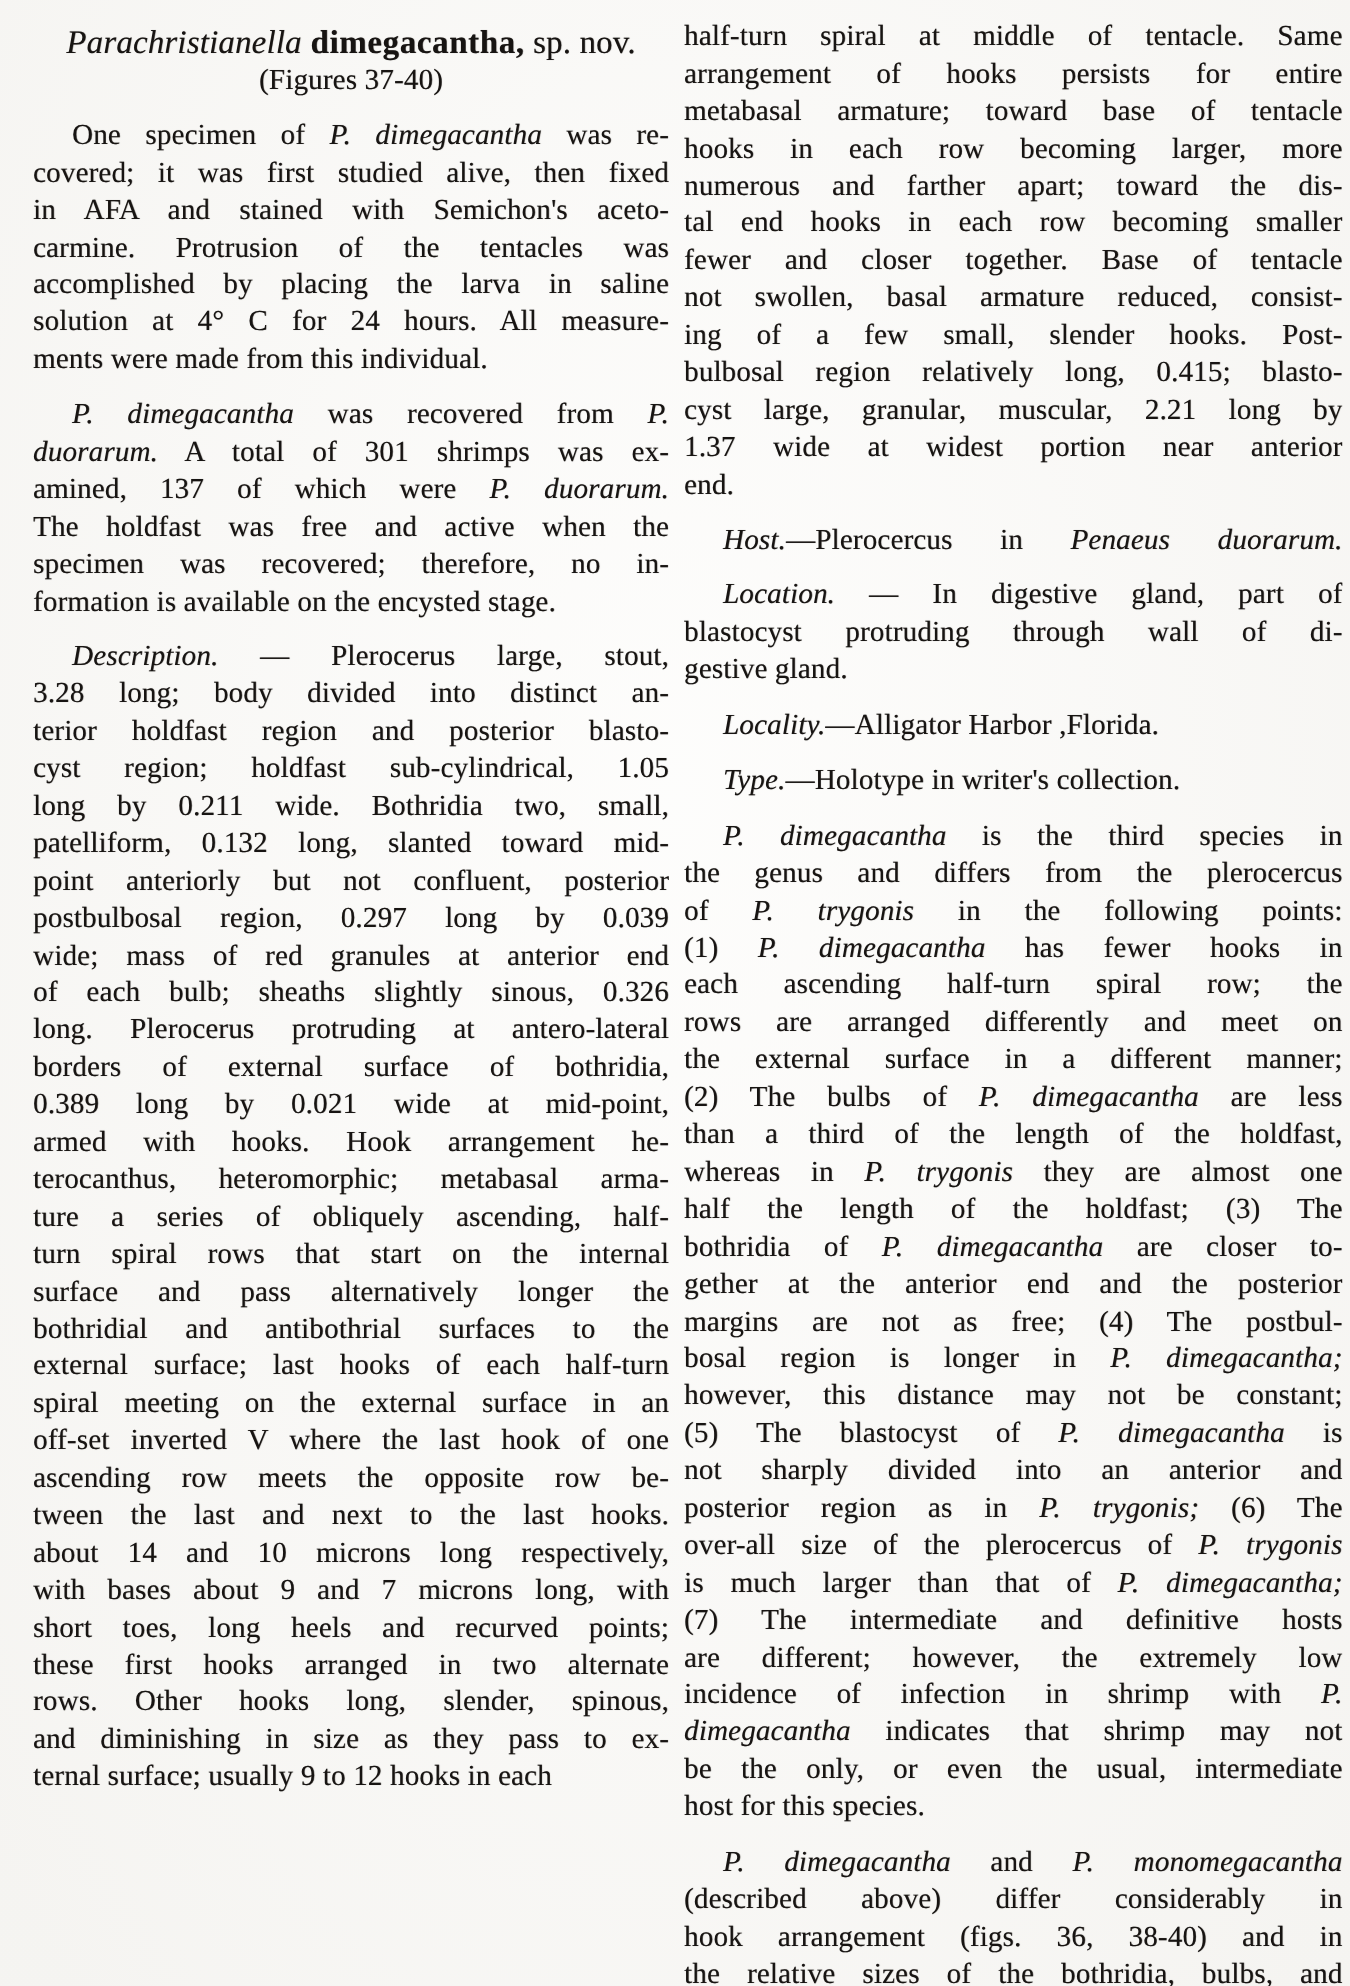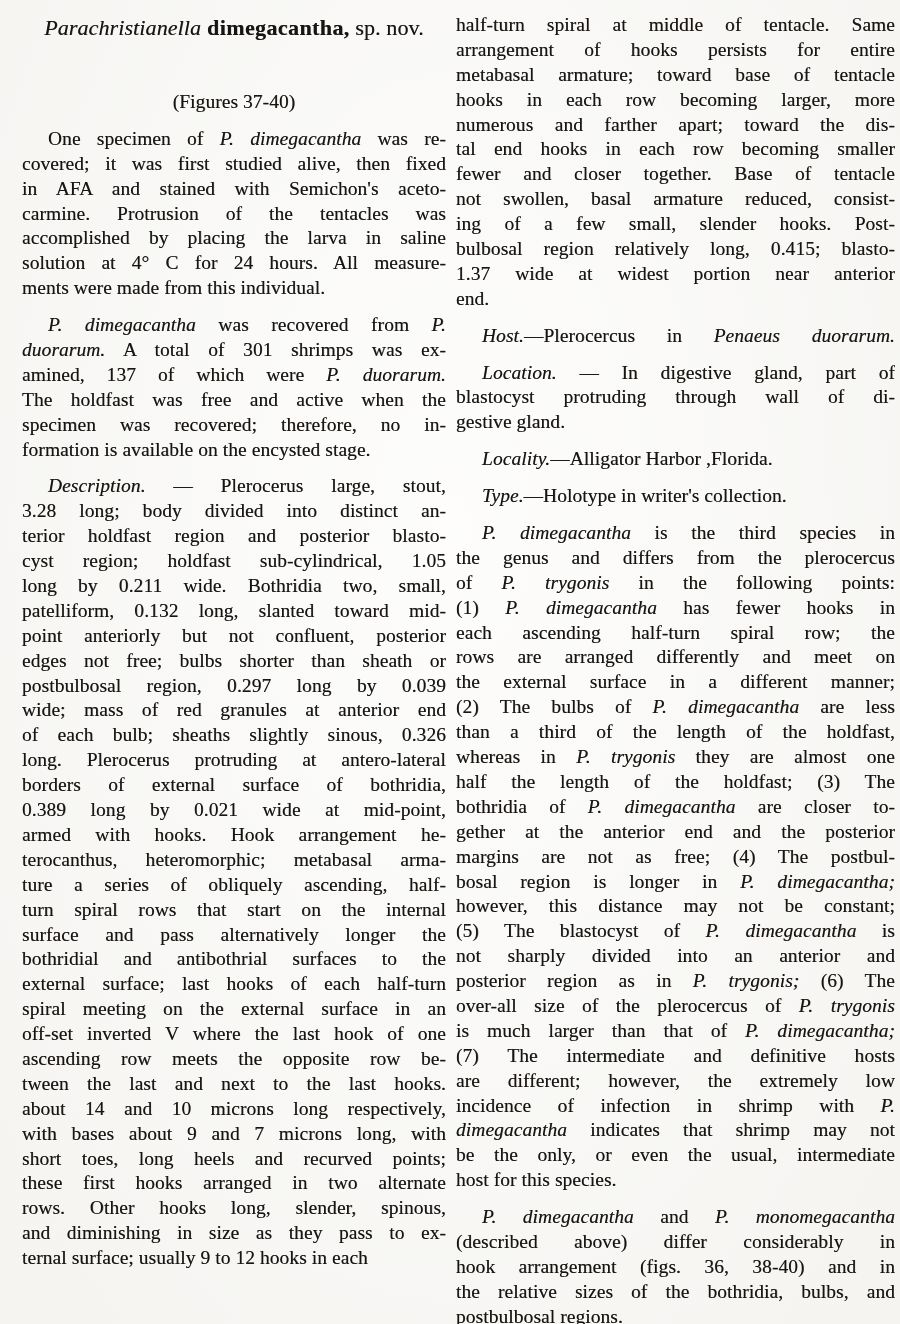--- a/index.html
+++ b/index.html
@@ -35,21 +35,21 @@
     white-space: normal;
   }
   .line.last { text-align-last: left; }
   .line.c    { text-align: center; text-align-last: center; }
   .line.ind  { text-indent: 26px; margin-top: 12px; }
   .line.h {
     font-size: 22px;
     height: 29px;
     line-height: 29px;
   }
-  .line.sub  { margin-bottom: 6px; margin-top: 48px; }
+  .line.sub  { margin-bottom: 6px; }
   .it { font-style: italic; }
   .bd { font-weight: bold; letter-spacing: 0.4px; }
 </style>
 </head>
 <body>
 
 <div class="page">
   <div class="col col-left">
       <div class="line c h"><span class="it">Parachristianella</span><span class="bd"> dimegacantha,</span><span> sp. nov.</span></div>
       <div class="line c sub"><span>(Figures 37-40)</span></div>
@@ -66,21 +66,20 @@
       <div class="line"><span>The holdfast was free and active when the</span></div>
       <div class="line"><span>specimen was recovered; therefore, no in-</span></div>
       <div class="line last"><span>formation is available on the encysted stage.</span></div>
       <div class="line ind"><span class="it">Description.</span><span> — Plerocerus  large,  stout,</span></div>
       <div class="line"><span>3.28 long; body divided into distinct an-</span></div>
       <div class="line"><span>terior holdfast region and posterior blasto-</span></div>
       <div class="line"><span>cyst  region;  holdfast  sub-cylindrical,  1.05</span></div>
       <div class="line"><span>long by 0.211 wide.  Bothridia two, small,</span></div>
       <div class="line"><span>patelliform, 0.132 long, slanted toward mid-</span></div>
       <div class="line"><span>point anteriorly but not confluent, posterior</span></div>
-      <div class="line"><span>edges not free; bulbs shorter than sheath or</span></div>
       <div class="line"><span>postbulbosal  region,  0.297  long  by  0.039</span></div>
       <div class="line"><span>wide; mass of red granules at anterior end</span></div>
       <div class="line"><span>of each bulb; sheaths slightly sinous, 0.326</span></div>
       <div class="line"><span>long.  Plerocerus protruding at antero-lateral</span></div>
       <div class="line"><span>borders  of  external  surface  of  bothridia,</span></div>
       <div class="line"><span>0.389  long  by  0.021  wide  at  mid-point,</span></div>
       <div class="line"><span>armed  with  hooks.   Hook arrangement he-</span></div>
       <div class="line"><span>terocanthus, heteromorphic; metabasal arma-</span></div>
       <div class="line"><span>ture a series of obliquely ascending, half-</span></div>
       <div class="line"><span>turn spiral rows that start on the internal</span></div>
@@ -103,20 +102,21 @@
       <div class="line"><span>half-turn spiral at middle of tentacle.  Same</span></div>
       <div class="line"><span>arrangement  of  hooks  persists  for  entire</span></div>
       <div class="line"><span>metabasal armature; toward base of tentacle</span></div>
       <div class="line"><span>hooks  in  each  row  becoming  larger,  more</span></div>
       <div class="line"><span>numerous and farther apart; toward the dis-</span></div>
       <div class="line"><span>tal end hooks in each row becoming smaller</span></div>
       <div class="line"><span>fewer  and  closer  together.  Base of tentacle</span></div>
       <div class="line"><span>not swollen, basal armature reduced, consist-</span></div>
       <div class="line"><span>ing  of  a  few  small,  slender  hooks.   Post-</span></div>
       <div class="line"><span>bulbosal region relatively long, 0.415; blasto-</span></div>
+      <div class="line"><span>cyst  large,  granular,  muscular,  2.21 long by</span></div>
       <div class="line"><span>1.37  wide  at  widest  portion  near  anterior</span></div>
       <div class="line last"><span>end.</span></div>
       <div class="line ind"><span class="it">Host.</span><span>—Plerocercus in </span><span class="it">Penaeus duorarum.</span></div>
       <div class="line ind"><span class="it">Location.</span><span> — In  digestive  gland,  part  of</span></div>
       <div class="line"><span>blastocyst  protruding  through  wall  of  di-</span></div>
       <div class="line last"><span>gestive gland.</span></div>
       <div class="line ind last"><span class="it">Locality.</span><span>—Alligator Harbor ,Florida.</span></div>
       <div class="line ind last"><span class="it">Type.</span><span>—Holotype in writer's collection.</span></div>
       <div class="line ind"><span class="it">P. dimegacantha</span><span> is  the  third  species  in</span></div>
       <div class="line"><span>the genus and differs from the plerocercus</span></div>

